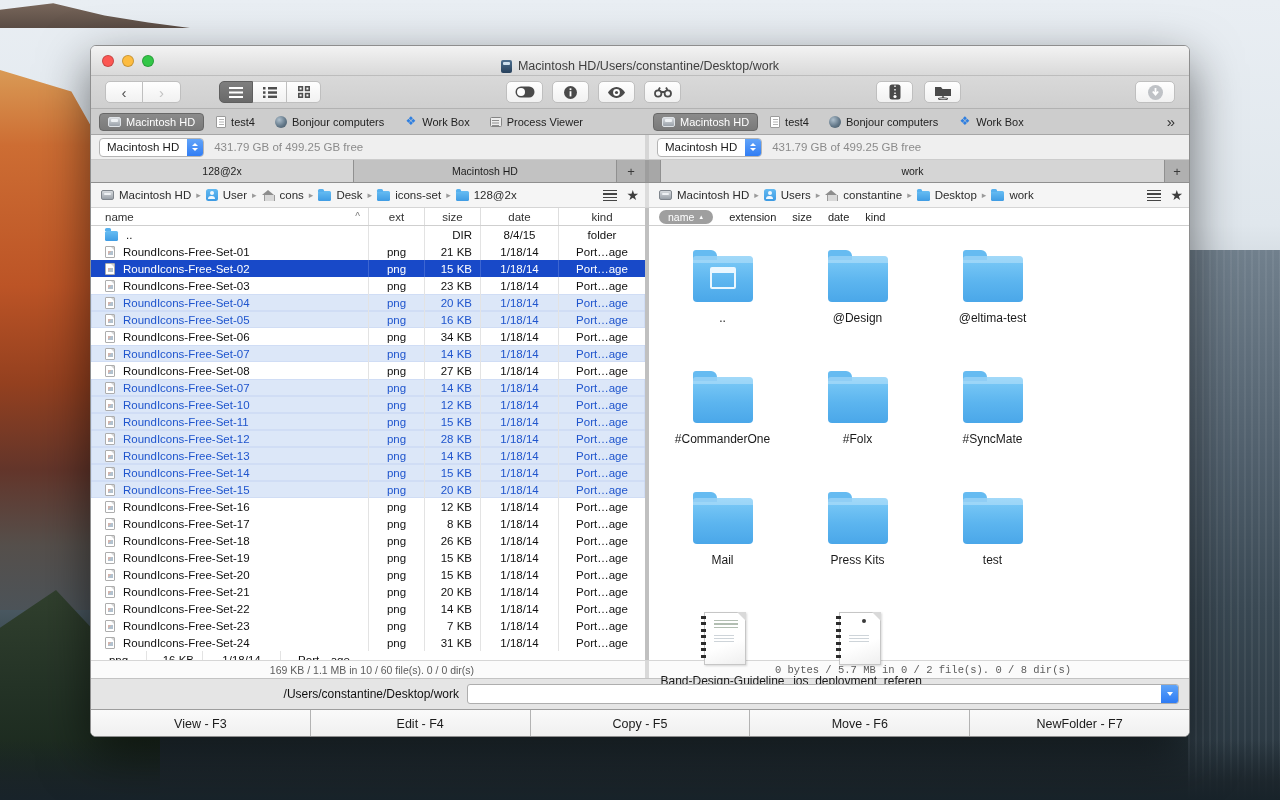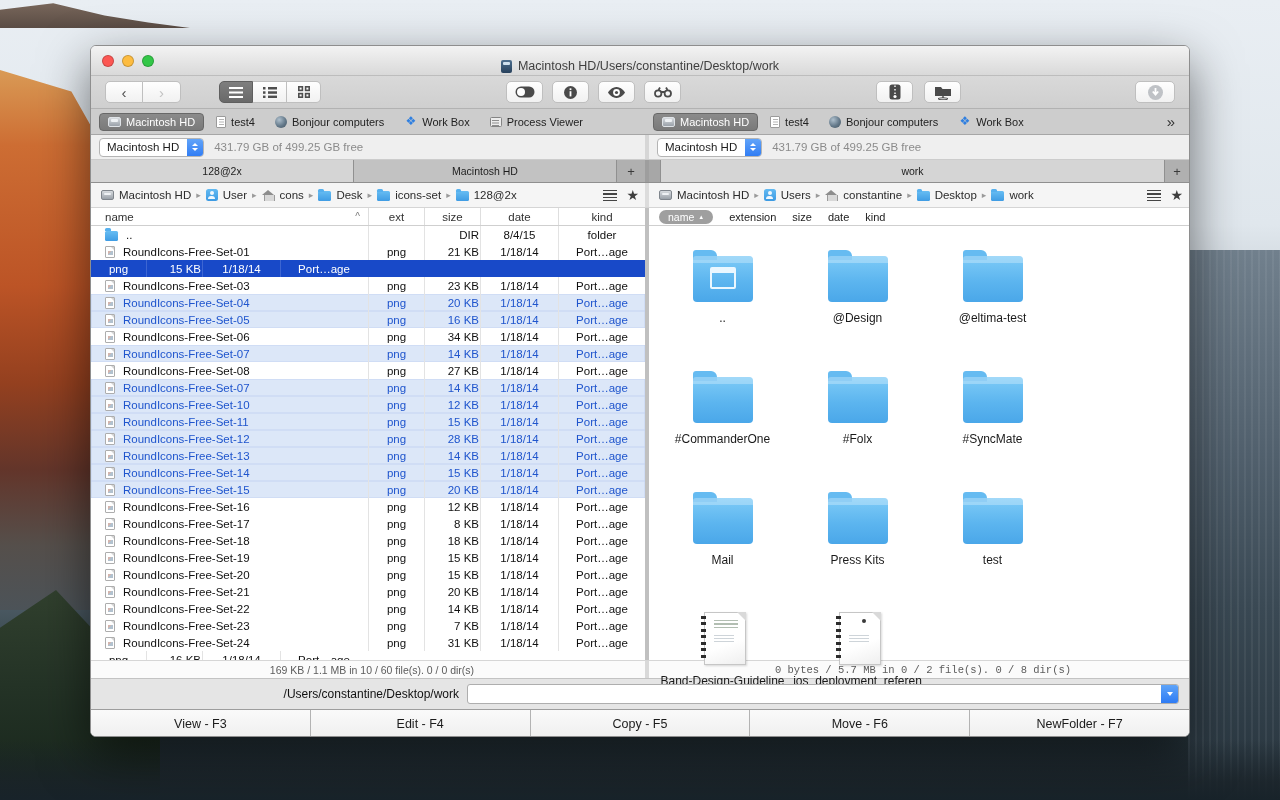--- a/index.html
+++ b/index.html
@@ -175,21 +175,21 @@
   .hcell:nth-child(3) { width:56px; }
   .hcell:nth-child(4) { width:78px; }
   .hcell:nth-child(5) { width:86px; border-right:none; }
   .sort-up { margin-left:auto; margin-right:8px; color:#777; font-size:10px; }
 
   .lrows { height:434px; overflow:hidden; flex:none; }
   .lrow { height:17px; display:flex; align-items:center; font-size:11.5px; color:#111; }
   .lrow > div { height:100%; display:flex; align-items:center; border-right:1px solid #e3e3e3; }
   .c-name { width:278px; padding-left:14px; gap:8px; overflow:hidden; white-space:nowrap; }
   .c-ext  { width:56px; justify-content:center; }
-  .c-size { width:56px; justify-content:flex-end; padding-right:1px;text-align:right; }
+  .c-size { width:56px; justify-content:flex-end; padding-right:8px;text-align:right; }
   .c-date { width:78px; justify-content:center; }
   .c-kind { width:86px; justify-content:center; border-right:none !important; }
   .lrow.marked { background:#dce7f8; color:#1f55cd; box-shadow:inset 0 0 0 0.5px #c3d4f1; }
   .lrow.cursor { background:#1849c8; color:#fff; }
   .lrow.cursor > div { border-right-color:#3d66d2; }
 
   
   .rheader { height:18px; display:flex; align-items:center; border-bottom:1px solid #cfcfcf;
     font-size:11px; color:#222; padding-left:10px; gap:16px; flex:none; }
   .rh-pill { background:#9f9f9f; color:#fff; border-radius:8px; padding:1px 9px;
@@ -572,20 +572,24 @@
             <div class="c-name">
               <span class="icon icon-file"></span>
               <span>RoundIcons-Free-Set-01</span>
             </div>
             <div class="c-ext">png</div>
             <div class="c-size">21 KB</div>
             <div class="c-date">1/18/14</div>
             <div class="c-kind">Port…age</div>
           </div>
           <div class="lrow cursor">
+            <div class="c-name">
+              <span class="icon icon-file"></span>
+              <span>RoundIcons-Free-Set-02</span>
+            </div>
             <div class="c-ext">png</div>
             <div class="c-size">15 KB</div>
             <div class="c-date">1/18/14</div>
             <div class="c-kind">Port…age</div>
           </div>
           <div class="lrow">
             <div class="c-name">
               <span class="icon icon-file"></span>
               <span>RoundIcons-Free-Set-03</span>
             </div>
@@ -733,21 +737,21 @@
             <div class="c-size">8 KB</div>
             <div class="c-date">1/18/14</div>
             <div class="c-kind">Port…age</div>
           </div>
           <div class="lrow">
             <div class="c-name">
               <span class="icon icon-file"></span>
               <span>RoundIcons-Free-Set-18</span>
             </div>
             <div class="c-ext">png</div>
-            <div class="c-size">18 KB</div>
+            <div class="c-size">26 KB</div>
             <div class="c-date">1/18/14</div>
             <div class="c-kind">Port…age</div>
           </div>
           <div class="lrow">
             <div class="c-name">
               <span class="icon icon-file"></span>
               <span>RoundIcons-Free-Set-19</span>
             </div>
             <div class="c-ext">png</div>
             <div class="c-size">15 KB</div>

